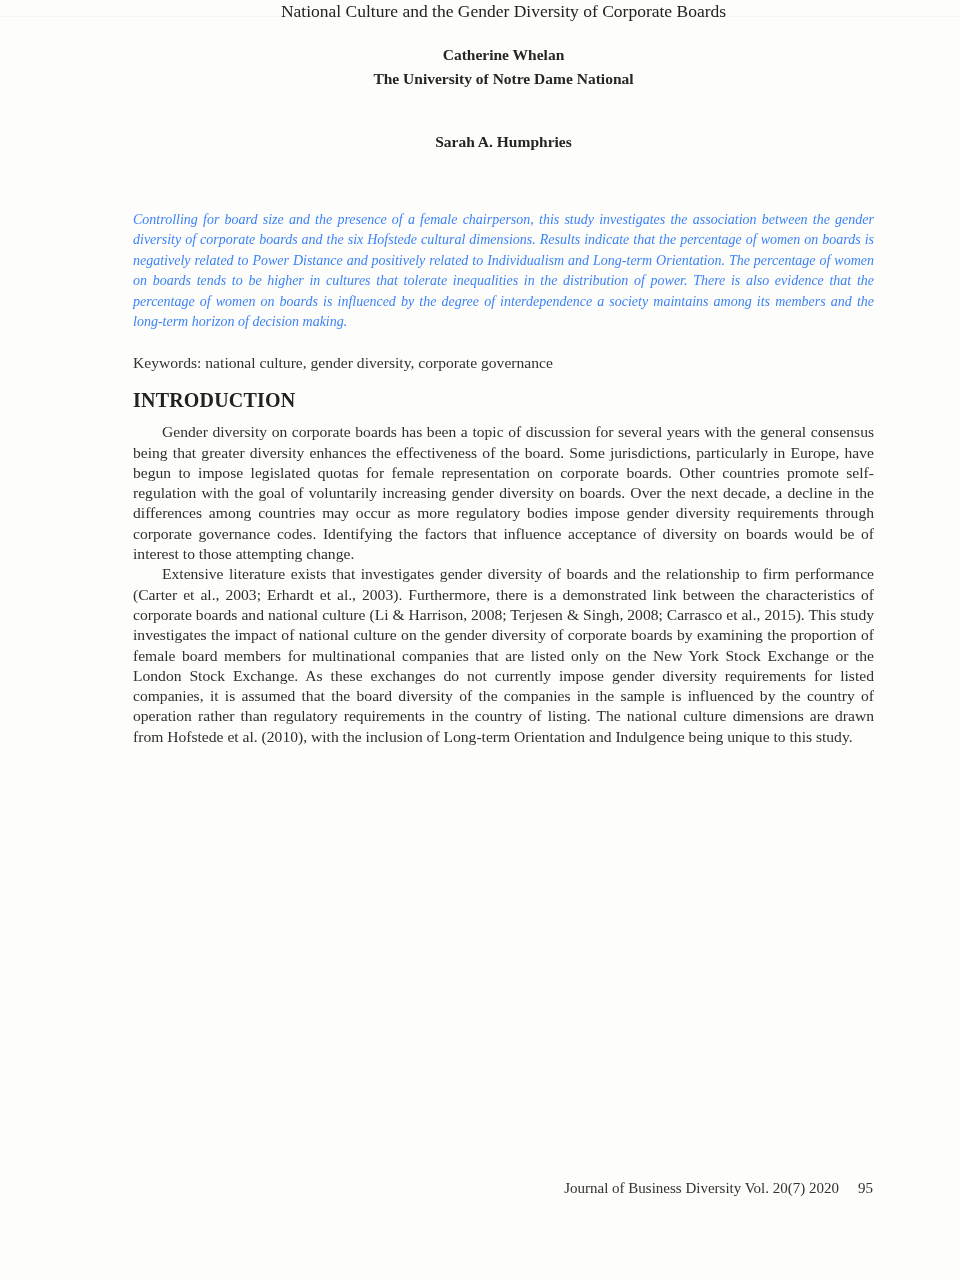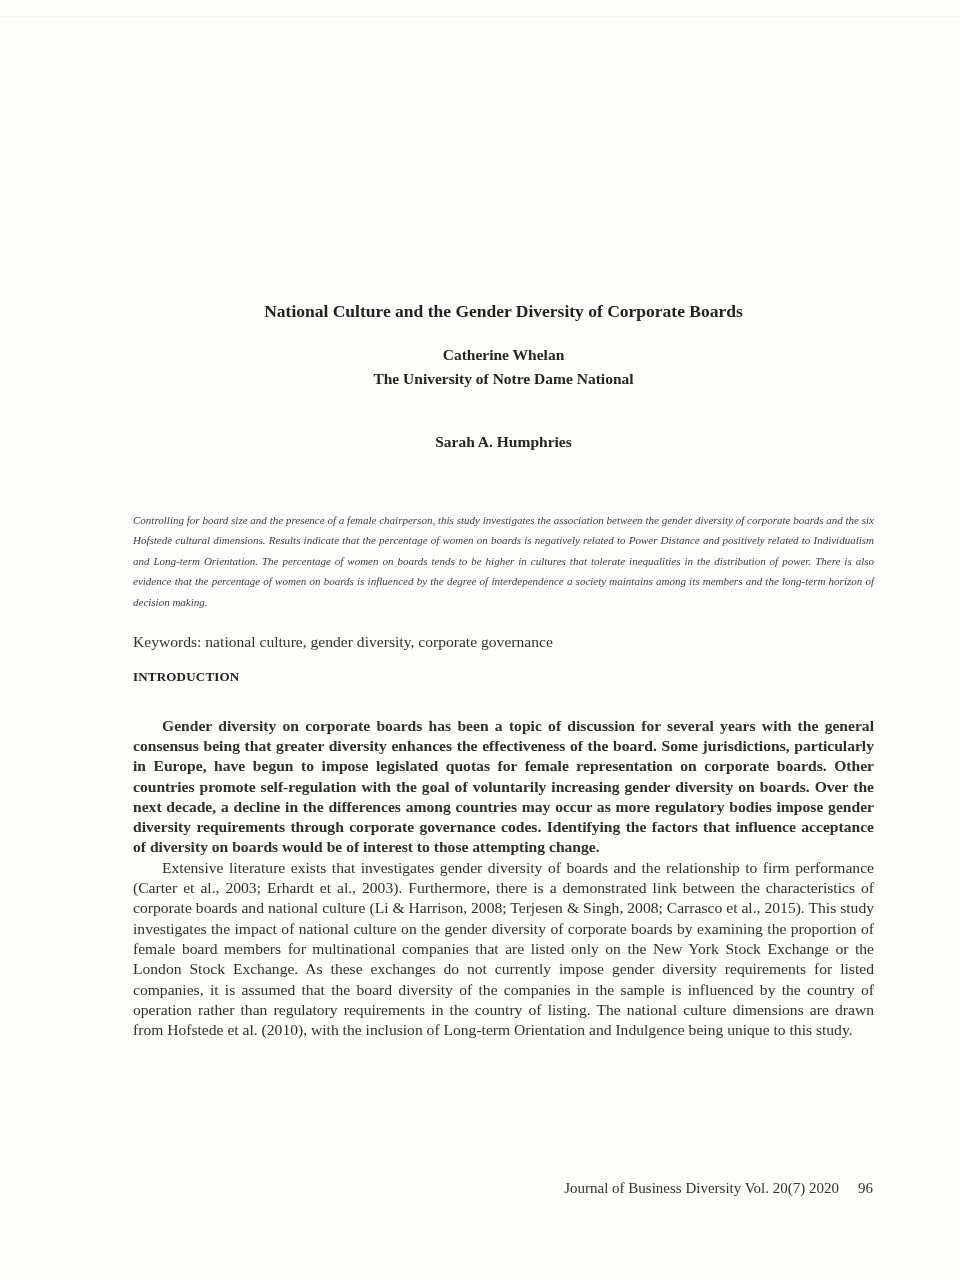--- a/index.html
+++ b/index.html
@@ -29,71 +29,69 @@
     height: 1px;
     background: rgba(0,0,0,0.025);
   }
   .content {
     position: absolute;
     left: 133px;
     top: 0;
     width: 741px;
   }
   .title {
-    padding-top: 300px;
     margin: 0;
     text-align: center;
-    font-weight: bold;
+    font-weight: normal;
     font-size: 17.5px;
     line-height: 22px;
     color: #232220;
   }
   .author-block {
     margin-top: 21px;
     text-align: center;
     font-weight: bold;
     font-size: 15.5px;
     line-height: 23.5px;
     color: #26251f;
   }
   .author-block + .author-block {
     margin-top: 40px;
   }
   .abstract {
     margin-top: 56px;
     font-style: italic;
     text-align: justify;
-    font-size: 11px;
+    font-size: 14px;
     line-height: 20.6px;
-    color: #404040;
+    color: #3b82f6;
   }
   .keywords {
     margin-top: 20px;
     font-size: 15.6px;
     line-height: 20.6px;
     color: #33322e;
   }
   .section-heading {
     margin-top: 12px;
     font-weight: bold;
-    font-size: 13px;
+    font-size: 20px;
     letter-spacing: 0.2px;
     color: #232220;
   }
   .body-para {
     margin: 0;
     text-align: justify;
     text-indent: 29px;
     font-size: 15.6px;
     line-height: 20.3px;
     color: #302f2b;
   }
   .body-para.first {
-    margin-top: 31px;
-    font-weight: bold;
+    margin-top: 10px;
   }
   .footer {
     position: absolute;
     top: 1180px;
     right: 87px;
     font-size: 15px;
     color: #33322e;
     white-space: nowrap;
   }
   .footer .page-number {
@@ -126,15 +124,15 @@
     <div class="section-heading">INTRODUCTION</div>
 
     <p class="body-para first">Gender diversity on corporate boards has been a topic of discussion for several years with the general consensus being that greater diversity enhances the effectiveness of the board. Some jurisdictions, particularly in Europe, have begun to impose legislated quotas for female representation on corporate boards. Other countries promote self-regulation with the goal of voluntarily increasing gender diversity on boards. Over the next decade, a decline in the differences among countries may occur as more regulatory bodies impose gender diversity requirements through corporate governance codes. Identifying the factors that influence acceptance of diversity on boards would be of interest to those attempting change.</p>
 
     <p class="body-para">Extensive literature exists that investigates gender diversity of boards and the relationship to firm performance (Carter et al., 2003; Erhardt et al., 2003). Furthermore, there is a demonstrated link between the characteristics of corporate boards and national culture (Li &amp; Harrison, 2008; Terjesen &amp; Singh, 2008; Carrasco et al., 2015). This study investigates the impact of national culture on the gender diversity of corporate boards by examining the proportion of female board members for multinational companies that are listed only on the New York Stock Exchange or the London Stock Exchange. As these exchanges do not currently impose gender diversity requirements for listed companies, it is assumed that the board diversity of the companies in the sample is influenced by the country of operation rather than regulatory requirements in the country of listing. The national culture dimensions are drawn from Hofstede et al. (2010), with the inclusion of Long-term Orientation and Indulgence being unique to this study.</p>
 
 
   </div>
 
   <div class="footer">
-    <span>Journal of Business Diversity Vol. 20(7) 2020</span><span class="page-number">96</span>
+    <span>Journal of Business Diversity Vol. 20(7) 2020</span><span class="page-number">95</span>
   </div>
 </div>
 
 </body></html>

